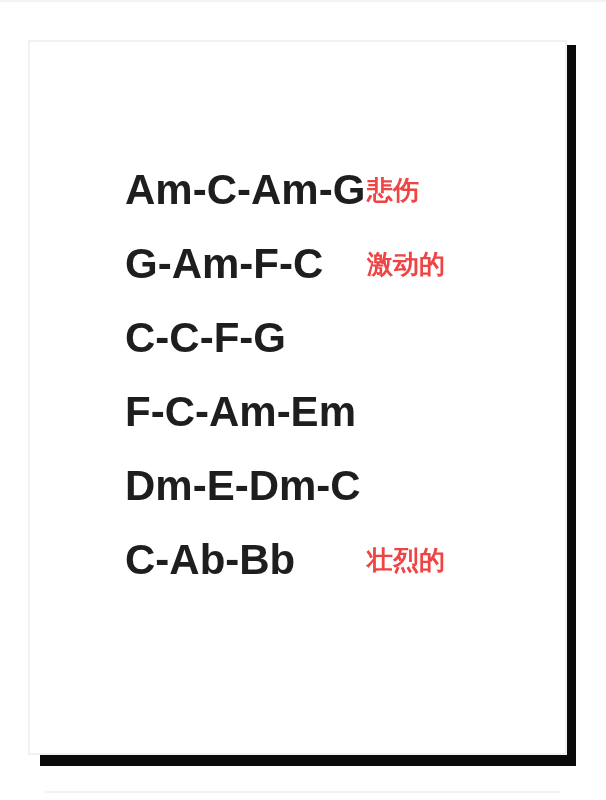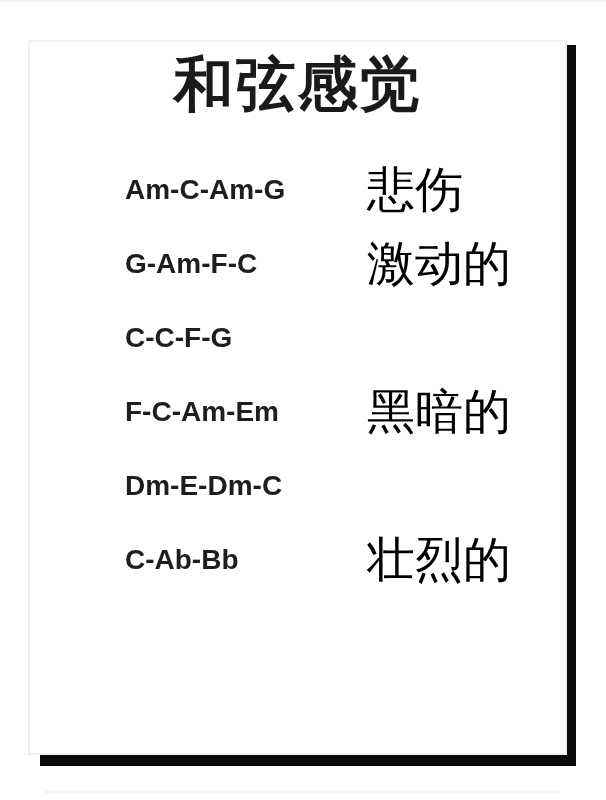--- a/index.html
+++ b/index.html
@@ -65,60 +65,58 @@
     left: 125px; top: 153px;
     width: 440px;
   }
   .row {
     height: 74px;
     display: flex;
     align-items: center;
   }
   .chord {
     width: 242px;
-    font-size: 28px;
+    font-size: 42px;
     font-weight: 700;
     letter-spacing: 0px;
     color: #1e1e1e;
     white-space: nowrap;
   }
   .feeling {
-    font-size: 48px;
-    font-weight: 400;
-    color: #000000;
+    font-size: 26px;
+    font-weight: 700;
+    color: #ef4444;
     white-space: nowrap;
   }
 </style>
 </head>
 <body>
 
 <div class="sheet">
   <div class="top-hairline"></div>
   <div class="card-outline"></div>
   <div class="bar-right"></div>
   <div class="bar-bottom"></div>
   <div class="bottom-hairline"></div>
 
-  <div class="title">和弦感觉</div>
 
   <div class="rows">
     <div class="row">
       <span class="chord">Am-C-Am-G</span>
       <span class="feeling">悲伤</span>
     </div>
     <div class="row">
       <span class="chord">G-Am-F-C</span>
       <span class="feeling">激动的</span>
     </div>
     <div class="row">
       <span class="chord">C-C-F-G</span>
     </div>
     <div class="row">
       <span class="chord">F-C-Am-Em</span>
-      <span class="feeling">黑暗的</span>
     </div>
     <div class="row">
       <span class="chord">Dm-E-Dm-C</span>
     </div>
     <div class="row">
       <span class="chord">C-Ab-Bb</span>
       <span class="feeling">壮烈的</span>
     </div>
   </div>
 </div>

